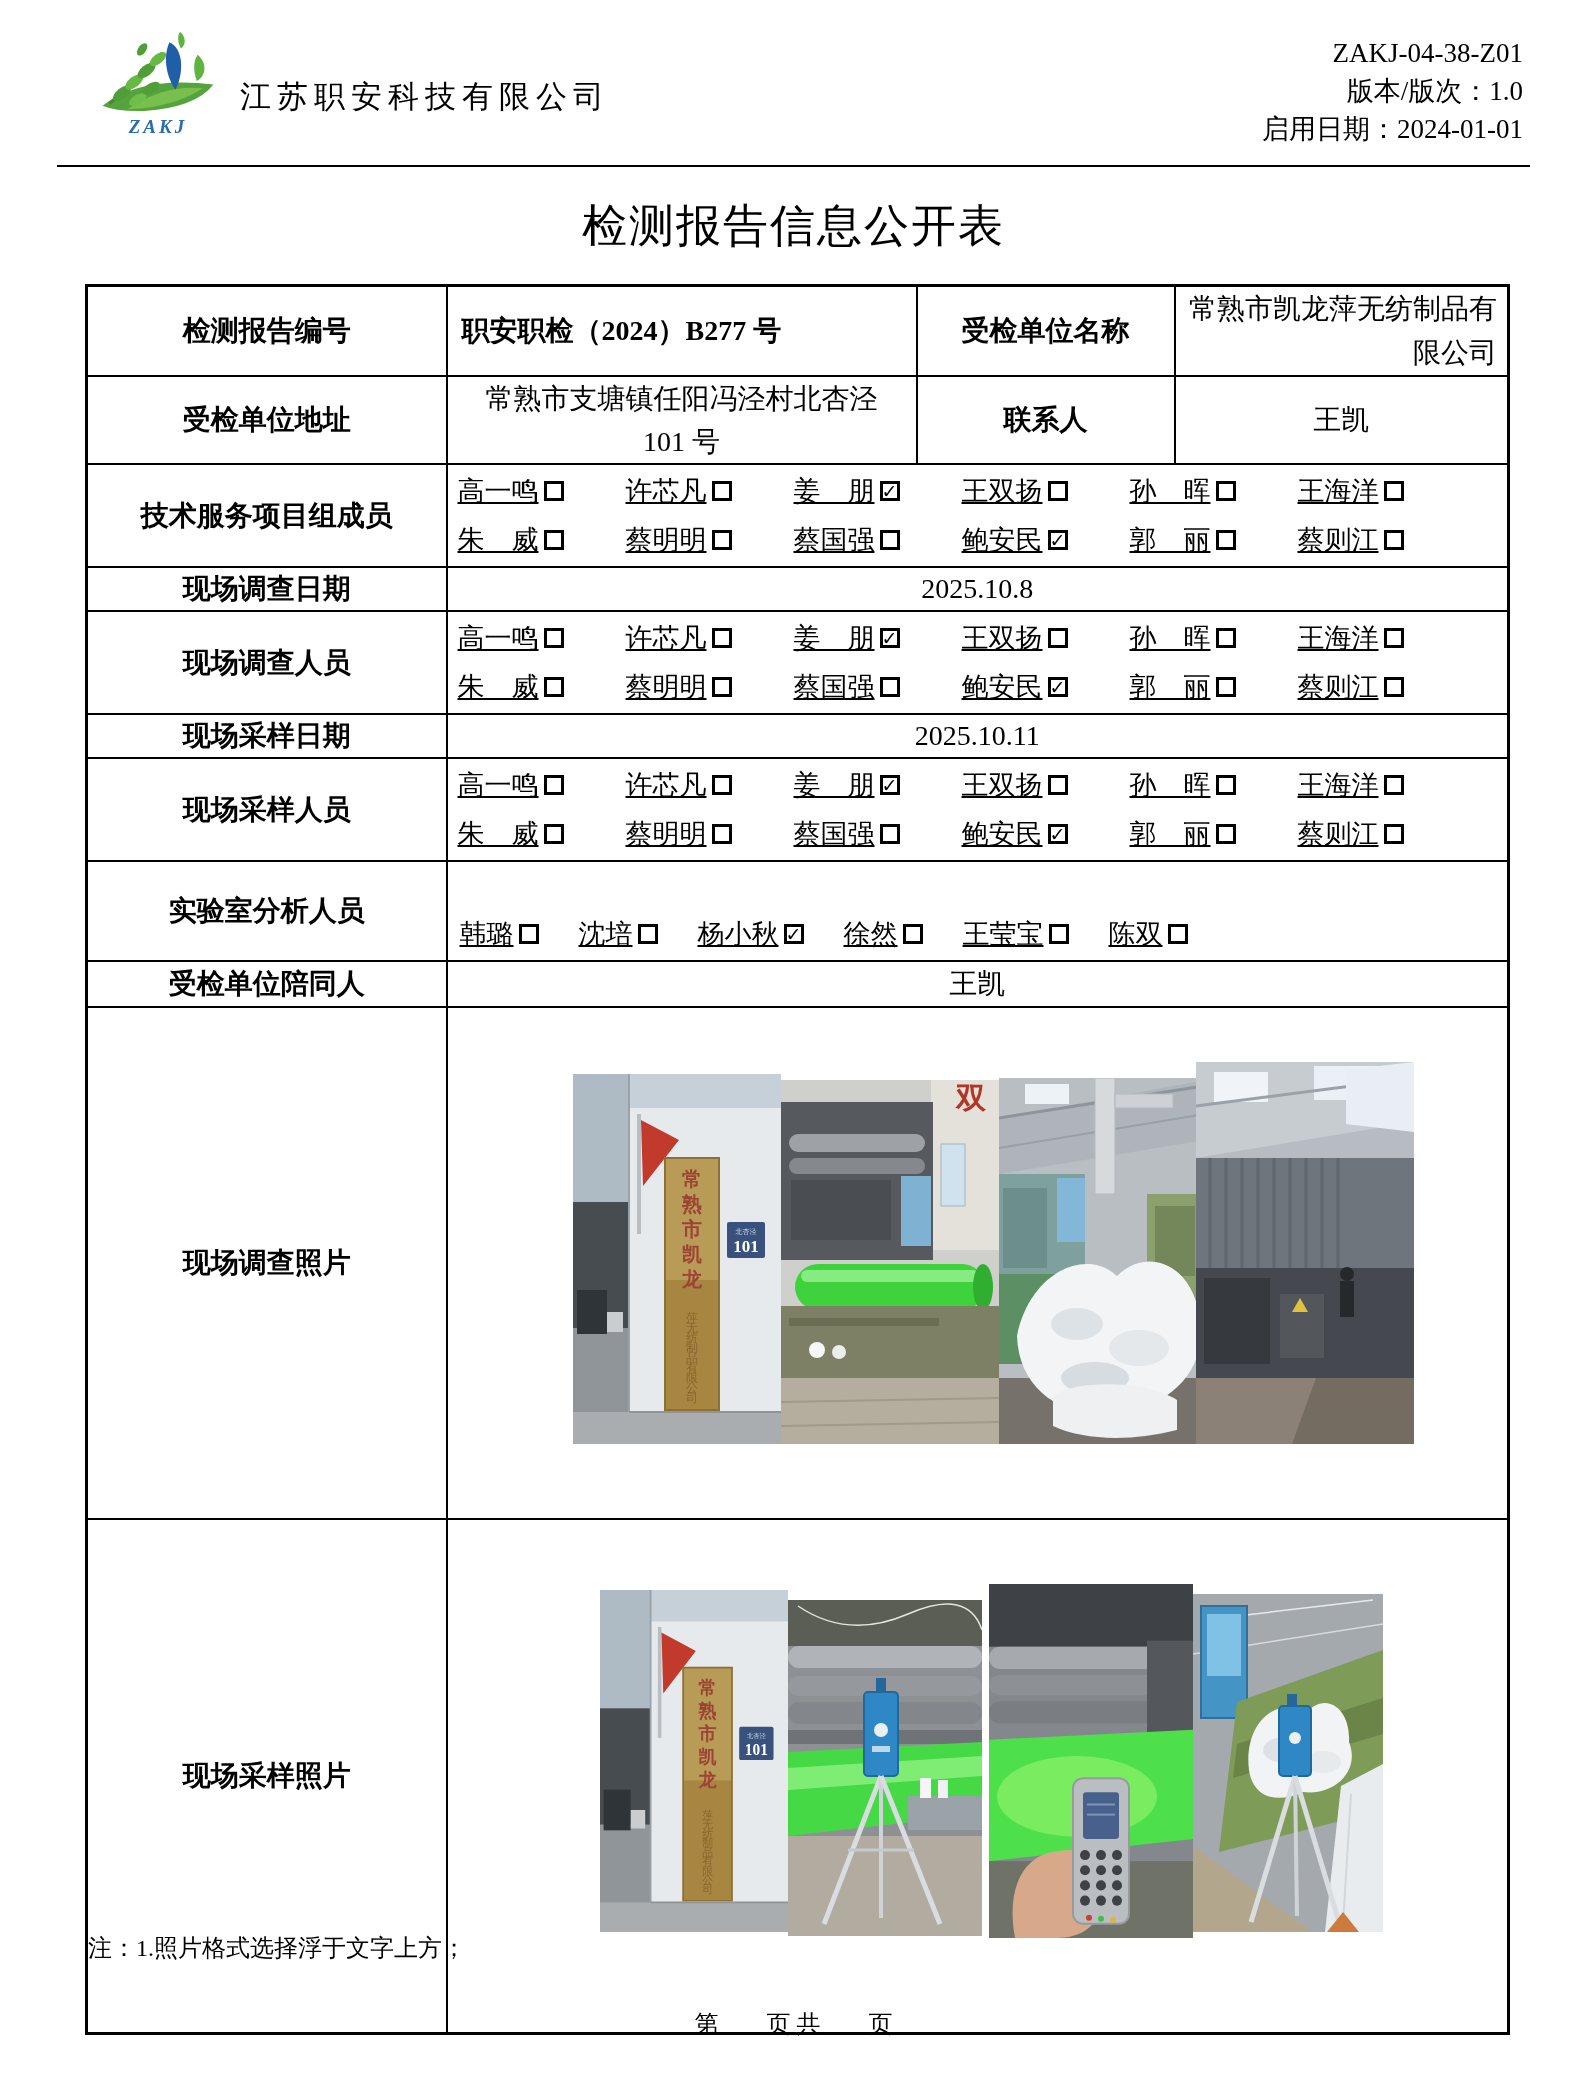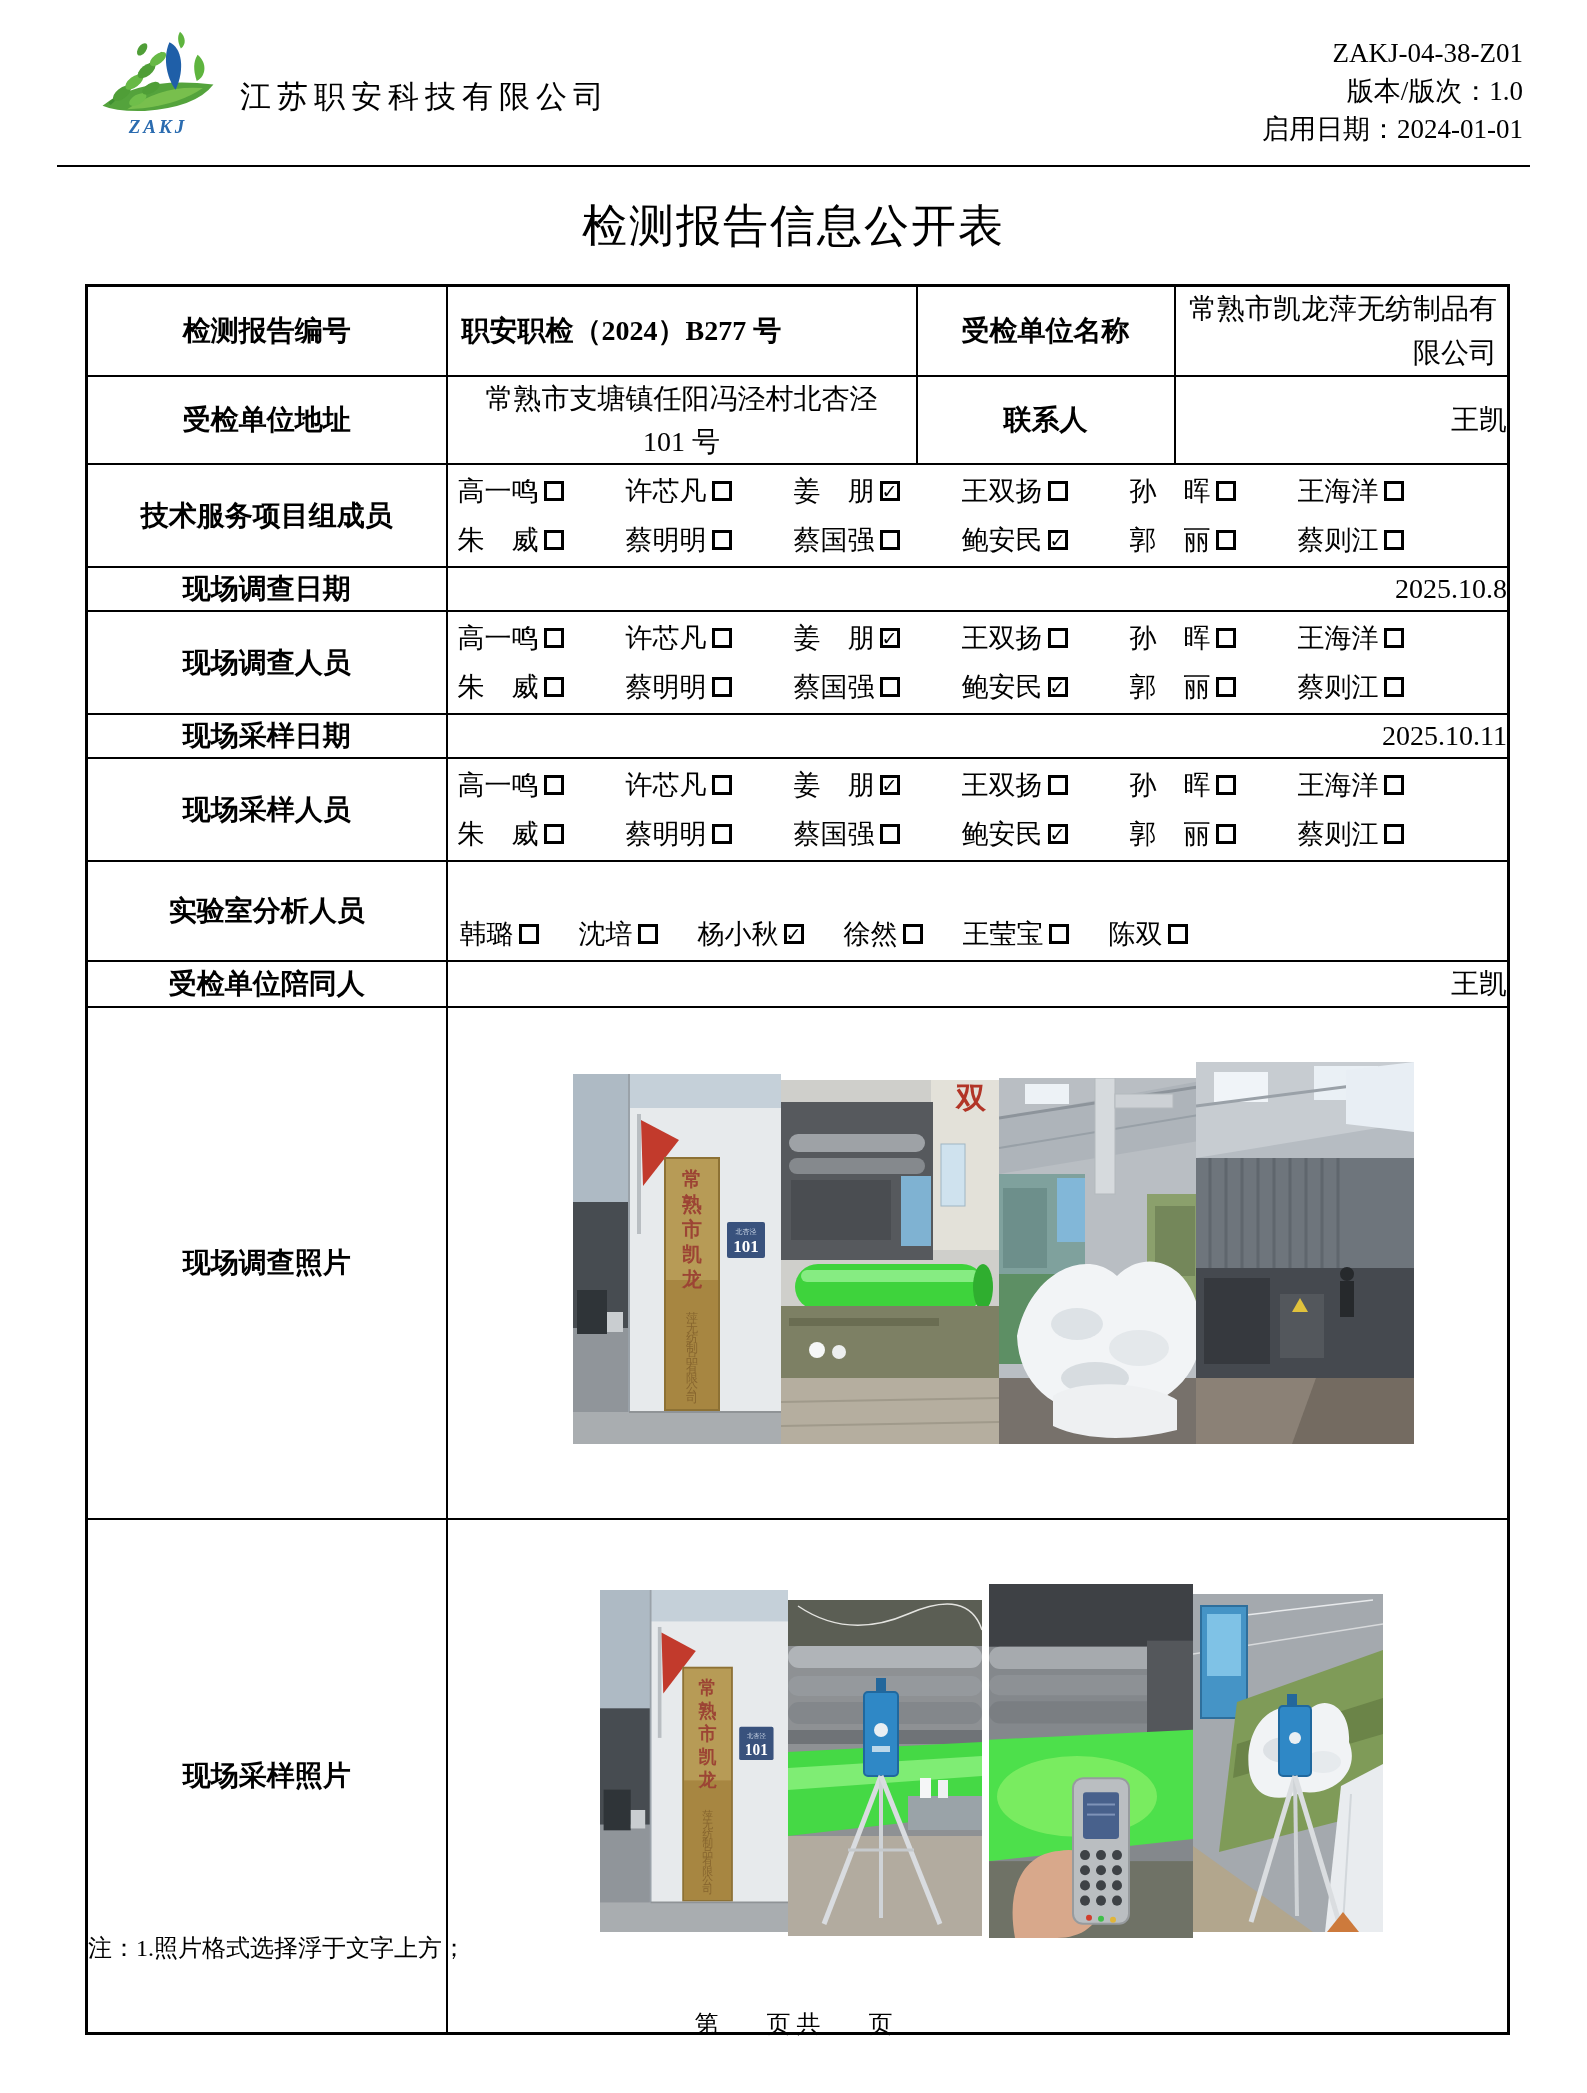--- a/index.html
+++ b/index.html
@@ -21,30 +21,30 @@
   .doc-meta { position:absolute; top:34px; right:64px; text-align:right; font-size:27px; line-height:38px; }
   .header-rule { position:absolute; top:165px; left:57px; width:1473px; border-top:2.5px solid #000; }
   
   .title { position:absolute; top:196px; left:0; width:100%; text-align:center;
            font-size:45px; font-weight:400; letter-spacing:2px; }
   
   .main-table { position:absolute; top:284px; left:85px; width:1422px;
                 border-collapse:collapse; table-layout:fixed; border:3px solid #000; }
   .main-table td { border:2px solid #000; font-size:28px; vertical-align:middle; }
   .lbl { font-weight:700; text-align:center; }
-  .center { text-align:right; }
+  .center { text-align:center; }
   .v-bold { font-weight:700; padding-left:14px; }
   .wrap-c4 { text-align:right; padding:0 10px; line-height:1.55; }
   .wrap-c2 { text-align:center; padding:0 35px; line-height:1.55; }
   tr.h90 td{height:90px} tr.h82 td{height:82px} tr.h88 td{height:88px}
   tr.h44 td{height:44px} tr.h86 td{height:86px} tr.h46 td{height:46px}
   tr.hp1 td{height:512px} tr.hp2 td{height:514px}
   
   .staff-rows { display:flex; flex-direction:column; justify-content:center; gap:13px; padding:8px 6px 8px 10px; }
-  .staff-line { display:flex; gap:62px; align-items:center; }
+  .staff-line { display:flex; gap:62px; align-items:center;text-decoration:underline; }
   .staff-line.lab { gap:40px; padding-left:2px;margin-top:46px; }
   .staff-item { display:flex; align-items:center; white-space:pre; font-size:27px; }
   .cb { width:20px; height:20px; border:3px solid #000; margin-left:5px; flex:0 0 auto;
         display:flex; align-items:center; justify-content:center;
         font-size:19px; font-weight:bold; line-height:1; font-family:"DejaVu Sans",sans-serif; }
   
   .photo-cell { position:relative; padding:0; }
   .photo { position:absolute; line-height:0; }
   .photo svg { display:block; width:100%; height:100%; }
   

